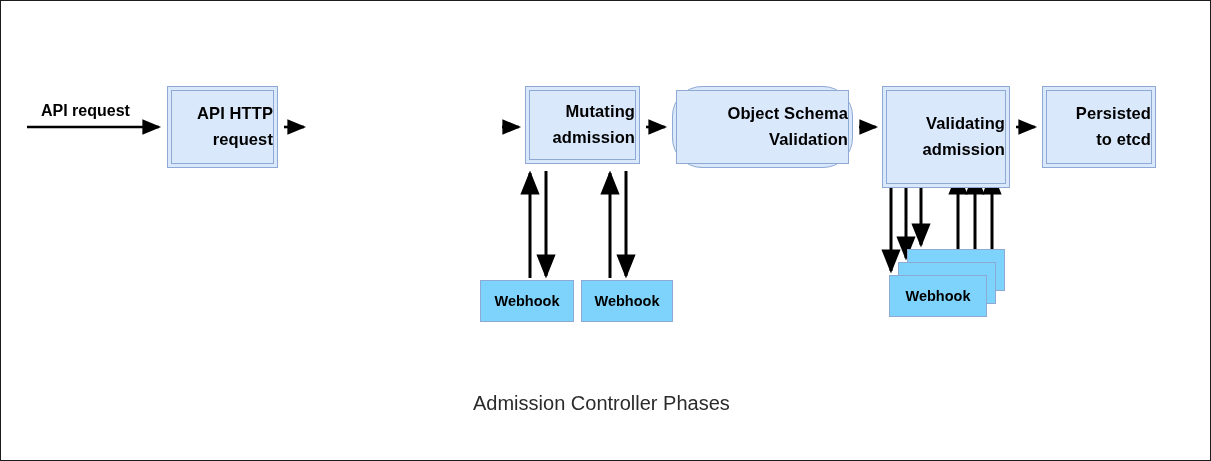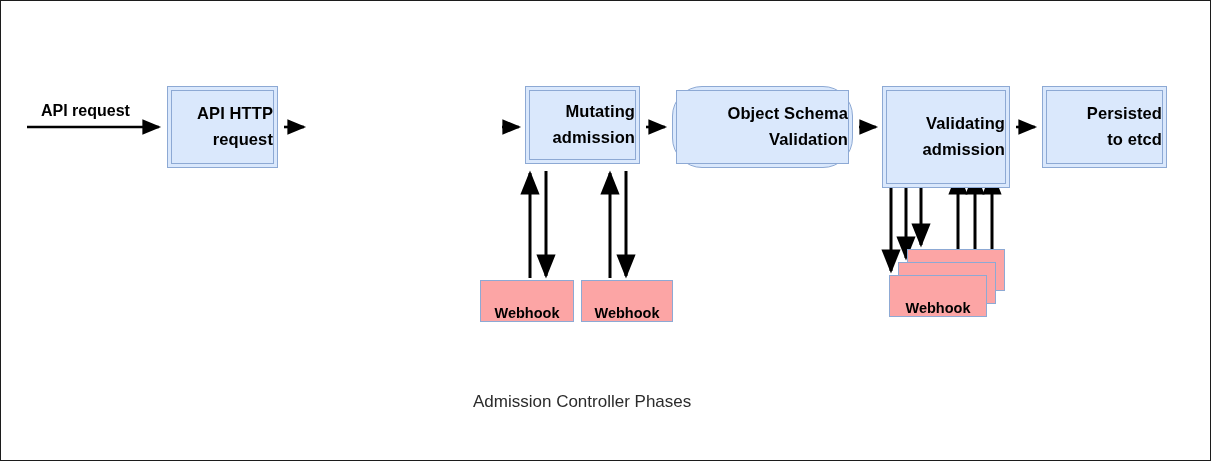--- a/index.html
+++ b/index.html
@@ -61,24 +61,24 @@
     color: #000000;
     text-align: center;
     line-height: 1.55;
     white-space: nowrap;
     letter-spacing: 0.1px;
   }
   
   .webhook-box {
     position: absolute;
     box-sizing: border-box;
-    background: #fca5a5;
+    background: #7dd3fc;
     border: 1px solid #8da9d4;
     display: flex;
-    align-items: flex-end;
+    align-items: center;
     justify-content: center;
     z-index: 3;
   }
   .webhook-label {
     font-size: 14.5px;
     font-weight: bold;
     color: #000000;
     white-space: nowrap;
   }
   .webhook-ghost {
@@ -88,21 +88,21 @@
   .edge-label {
     position: absolute;
     font-size: 16px;
     font-weight: bold;
     color: #000000;
     white-space: nowrap;
     z-index: 6;
   }
   .caption {
     position: absolute;
-    font-size: 17px;
+    font-size: 20px;
     font-weight: normal;
     color: #2b2b2b;
     white-space: nowrap;
     z-index: 6;
   }
 </style>
 </head>
 <body>
 
 <div id="canvas">
@@ -196,21 +196,21 @@
     </div>
   </div>
 
   <div class="phase-box" style="left:881px; top:85px; width:128px; height:102px;">
     <div class="phase-inner">
       <div class="phase-label">Validating</div>
       <div class="phase-label">admission</div>
     </div>
   </div>
 
-  <div class="phase-box" style="left:1041px; top:85px; width:125px; height:82px;">
+  <div class="phase-box" style="left:1041px; top:85px; width:114px; height:82px;">
     <div class="phase-inner">
       <div class="phase-label">Persisted</div>
       <div class="phase-label">to etcd</div>
     </div>
   </div>
 
   <div class="webhook-box" style="left:479px; top:279px; width:94px; height:42px;">
     <div class="webhook-label">Webhook</div>
   </div>
 

